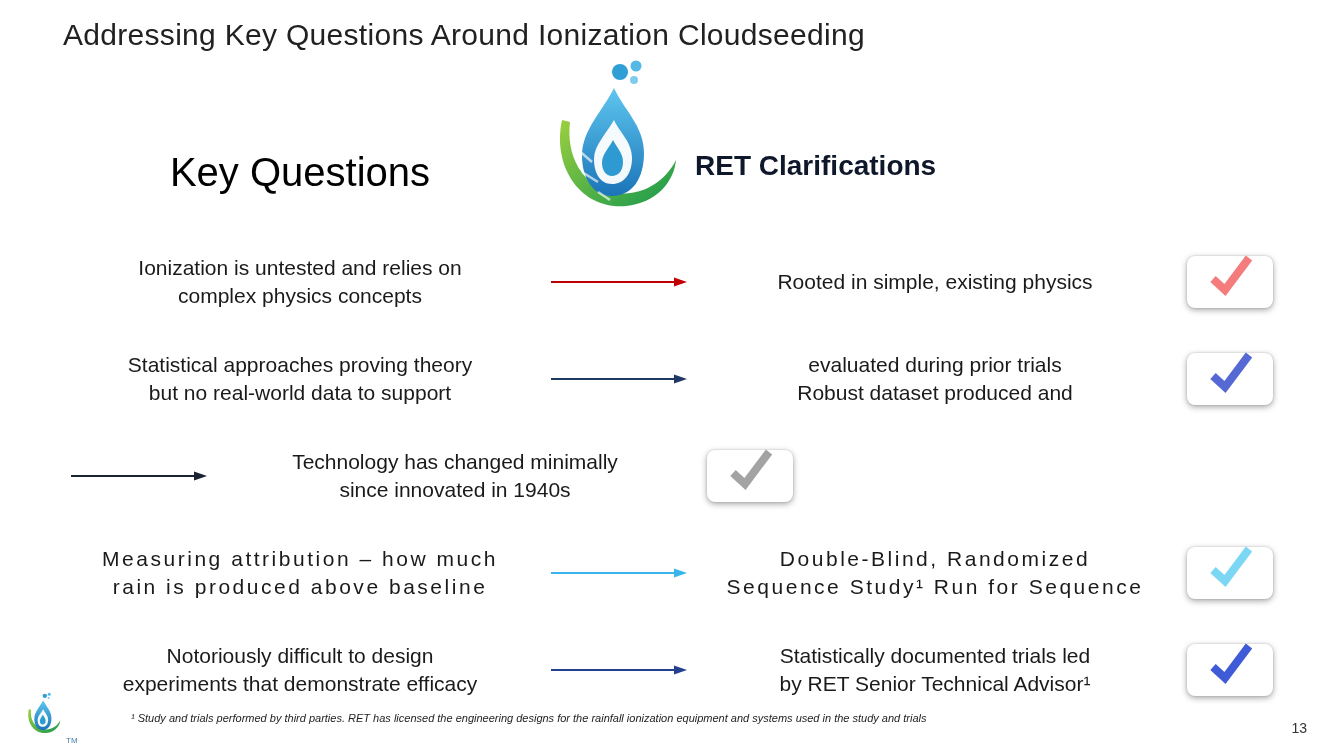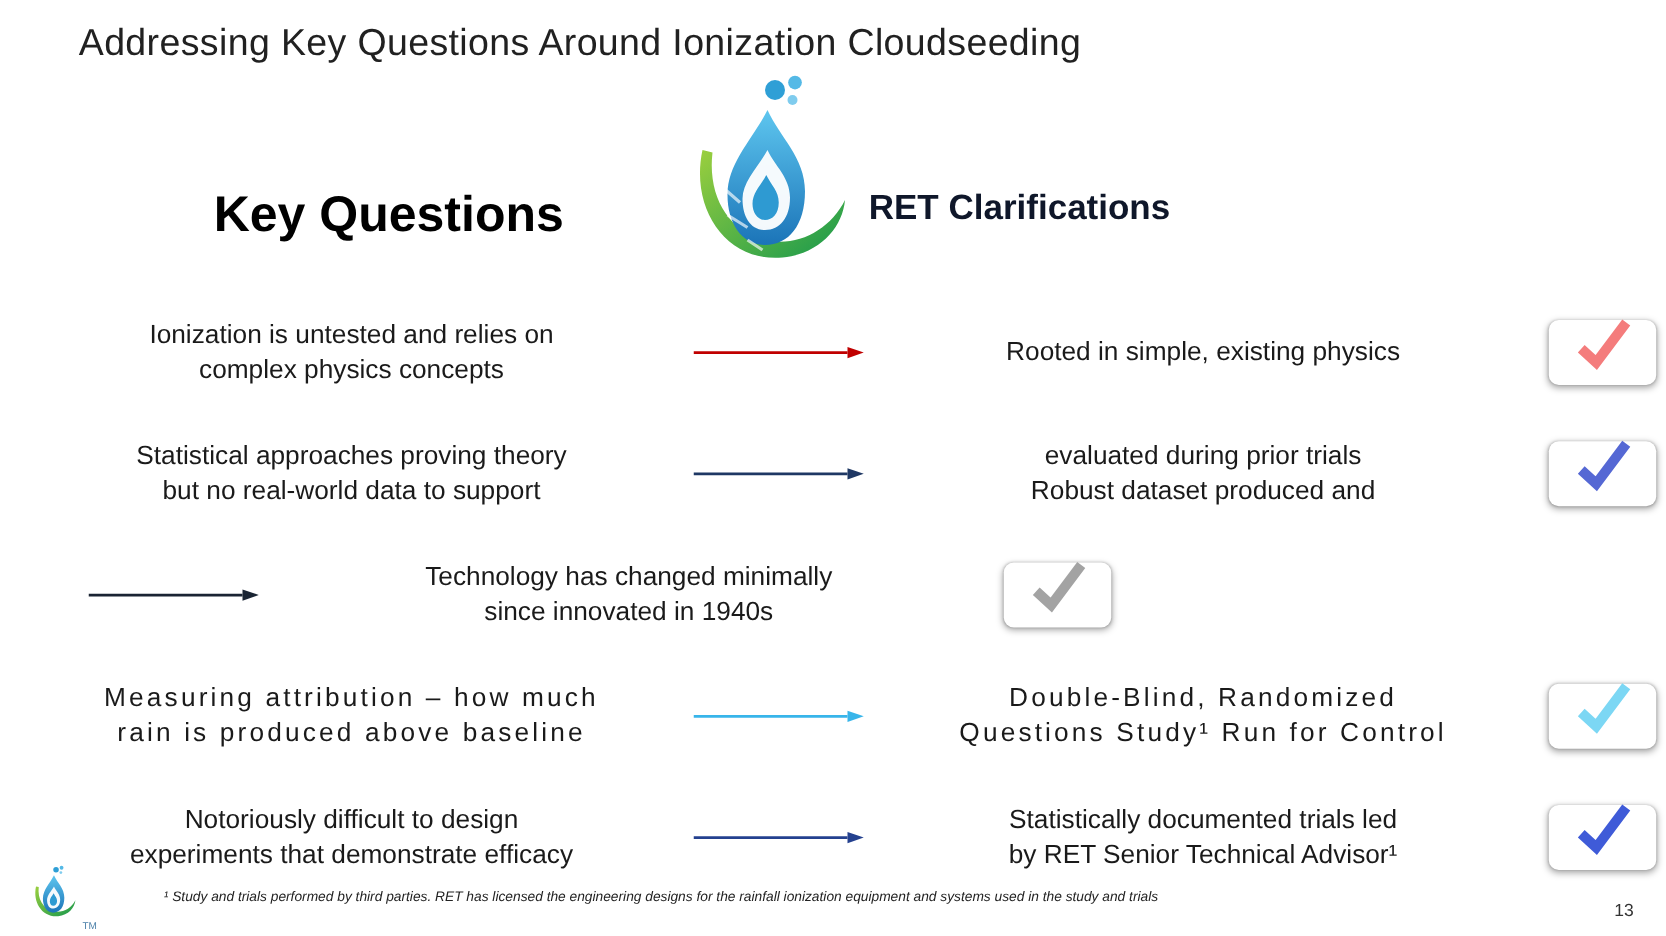--- a/index.html
+++ b/index.html
@@ -9,30 +9,30 @@
     width:1333px; height:749px;
     overflow:hidden;
     font-family:"Liberation Sans", sans-serif;
     color:#1a1a1a;
   }
   .title {
     position:absolute; left:63px; top:18px;
     font-size:30px; color:#212121; letter-spacing:0.3px;
   }
   .header-left {
-    position:absolute; left:71px; top:150px; width:480px;
-    text-align:center; font-size:40px; font-weight:bold; color:#000000;
+    position:absolute; left:60px; top:150px; width:480px;
+    text-align:center; font-size:40px; font-weight:normal; color:#000000;
   }
   .header-right {
     position:absolute; left:695px; top:150px; width:480px;
     text-align:left; font-size:28px; font-weight:bold; color:#0f172a;
   }
   .logo-center { position:absolute; left:552px; top:58px; }
   .rows { position:absolute; top:233px; left:0; width:1333px; }
-  .row { display:flex; align-items:center; height:97px; padding-left:60px;gap:48px; }
+  .row { display:flex; align-items:center; height:97px; padding-left:60px; }
   .q-col {
     width:480px; text-align:center;
     font-size:21px; line-height:1.32; color:#1a1a1a;
   }
   .arrow-col { width:155px; display:flex; justify-content:center; align-items:center; }
   .c-col {
     width:480px; text-align:center;
     font-size:21px; line-height:1.32; color:#1a1a1a;
   }
   .spaced { letter-spacing:0.12em; }
@@ -164,21 +164,21 @@
       <div>rain is produced above baseline</div>
     </div>
     <div class="arrow-col">
       <svg width="140" height="14" viewBox="0 0 140 14">
         <line x1="3" y1="7" x2="126" y2="7" stroke-width="2.2" stroke="#38b5ea"></line>
         <polygon points="126,2.5 139,7 126,11.5" fill="#38b5ea"></polygon>
       </svg>
     </div>
     <div class="c-col spaced">
       <div>Double-Blind, Randomized</div>
-      <div>Questions Study¹ Run for Control</div>
+      <div>Sequence Study¹ Run for Sequence</div>
     </div>
     <div class="check-col">
       <div class="check-box">
         <svg width="46" height="42" viewBox="0 0 46 42">
           <path d="M6 25 L18 36 L42 4" fill="none" stroke-width="8" stroke-linecap="butt" stroke="#7cd7f4"></path>
         </svg>
       </div>
     </div>
   </div>
 

